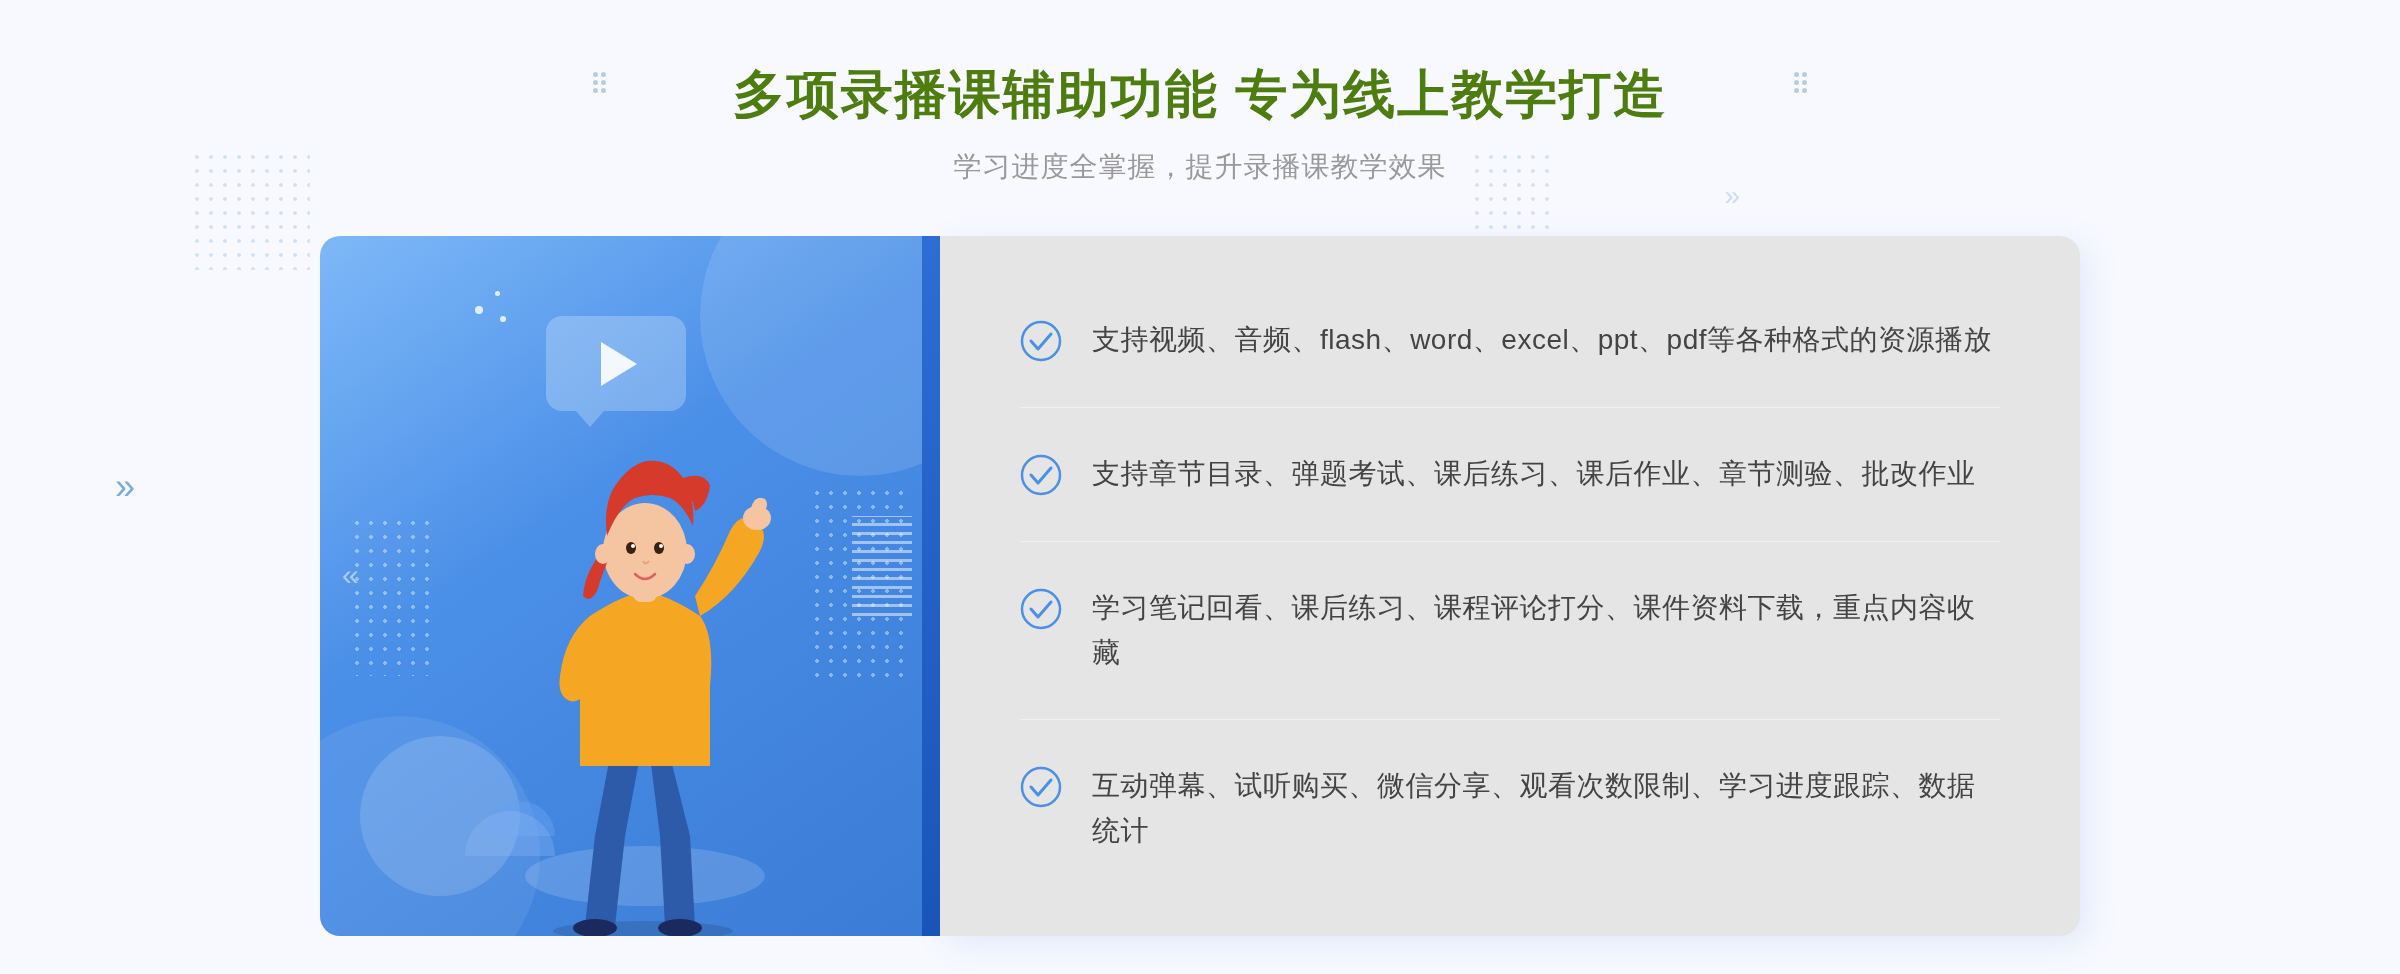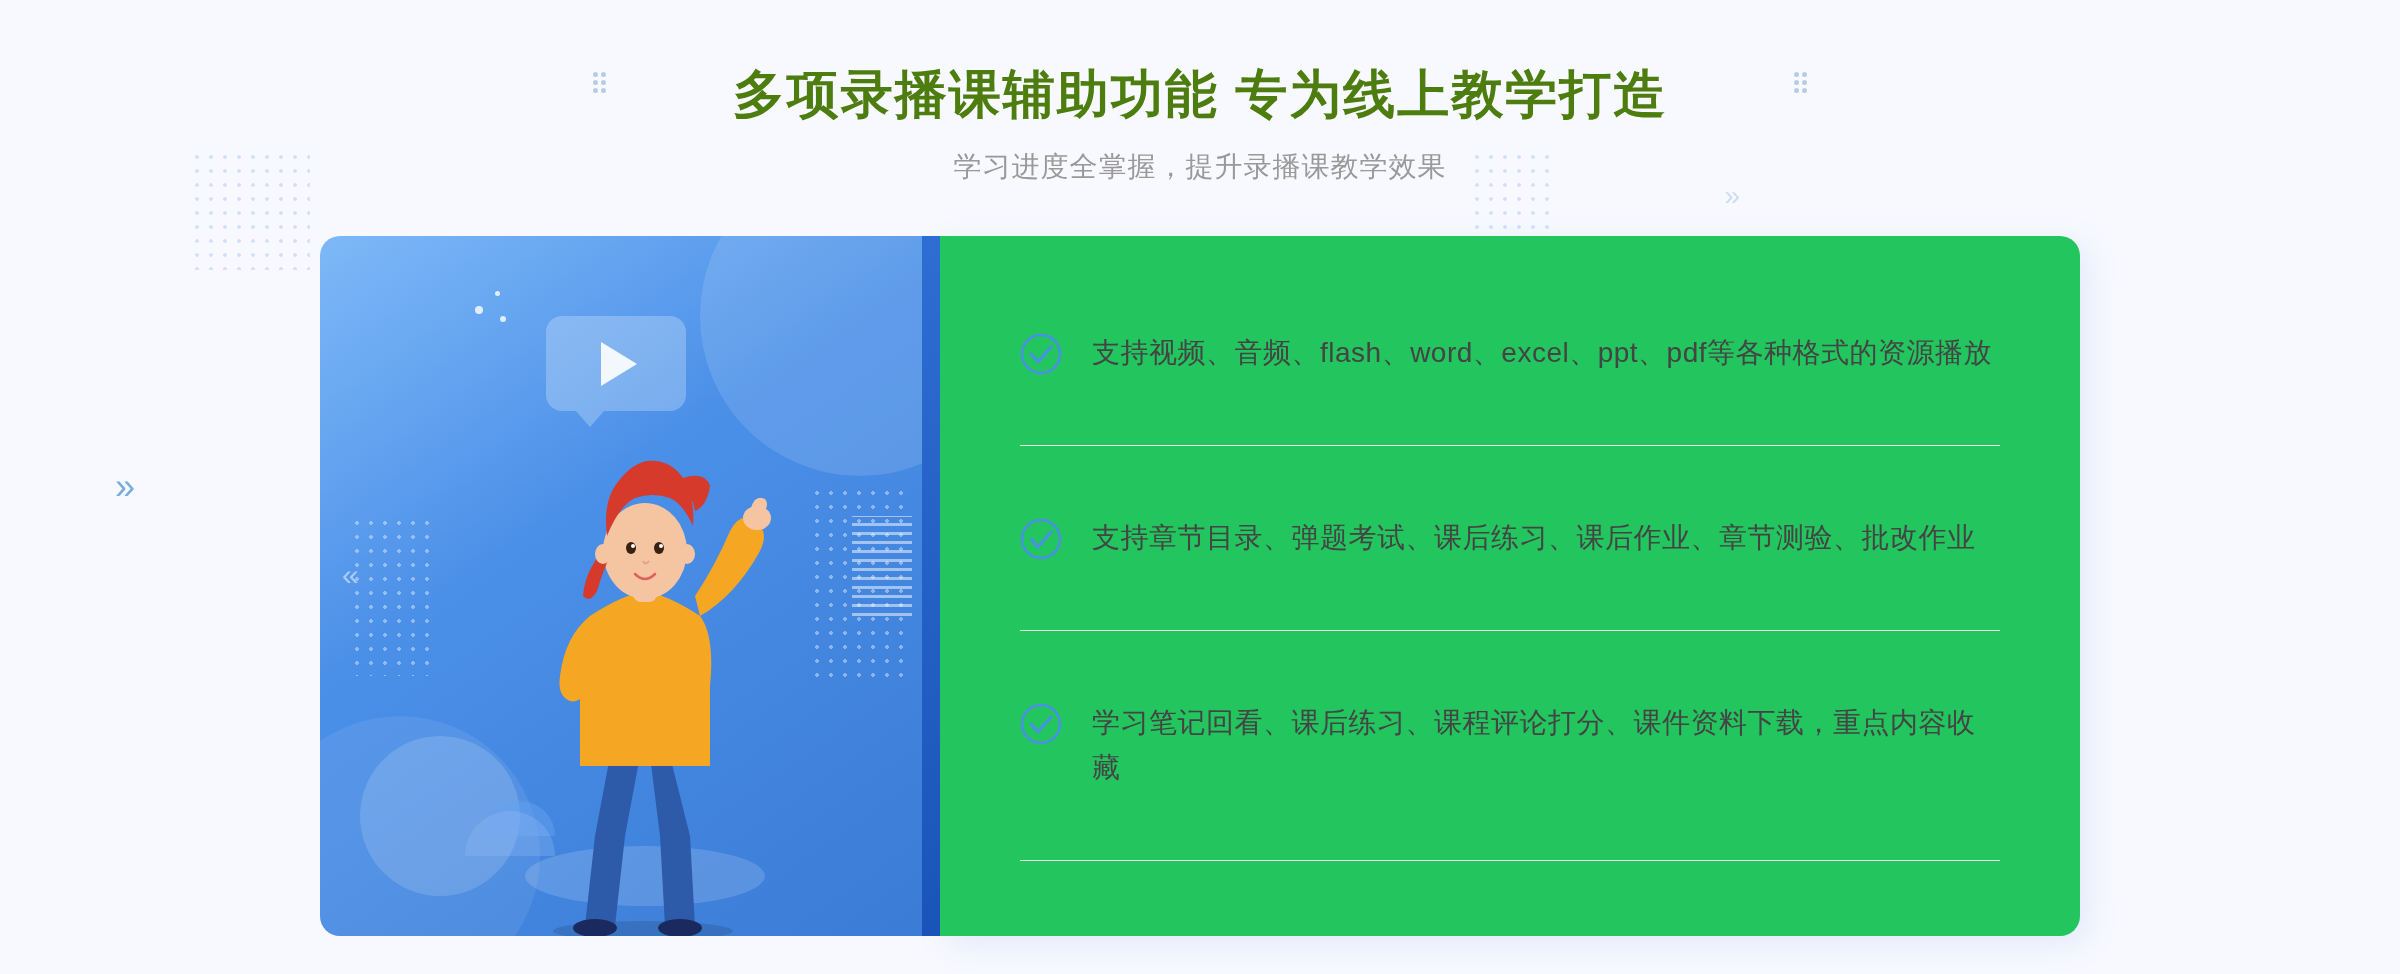--- a/index.html
+++ b/index.html
@@ -296,21 +296,21 @@
       top: 0;
       bottom: 0;
       width: 18px;
       background: linear-gradient(180deg, #2d6dd4 0%, #1a54b8 100%);
       border-radius: 0 0 0 0;
     }
 
     
     .content-panel {
       flex: 1;
-      background: #22c55e;
+      background: #e5e5e5;
       border-radius: 0 20px 20px 0;
       padding: 50px 80px;
       display: flex;
       flex-direction: column;
       justify-content: space-around;
       box-shadow: 8px 8px 30px rgba(100, 150, 220, 0.15);
     }
 
     .feature-item {
       display: flex;
@@ -545,17 +545,26 @@
           <svg width="42" height="42" viewBox="0 0 42 42" xmlns="http://www.w3.org/2000/svg">
             <circle cx="21" cy="21" r="19" stroke="#4a8fe8" stroke-width="2.5" fill="none"></circle>
             <polyline points="11,21 18,29 31,14" stroke="#4a8fe8" stroke-width="3" fill="none" stroke-linecap="round" stroke-linejoin="round"></polyline>
           </svg>
         </div>
         <span class="feature-text">学习笔记回看、课后练习、课程评论打分、课件资料下载，重点内容收藏</span>
       </div>
 
       <div class="divider"></div>
 
+      <div class="feature-item">
+        <div class="check-icon">
+          <svg width="42" height="42" viewBox="0 0 42 42" xmlns="http://www.w3.org/2000/svg">
+            <circle cx="21" cy="21" r="19" stroke="#4a8fe8" stroke-width="2.5" fill="none"></circle>
+            <polyline points="11,21 18,29 31,14" stroke="#4a8fe8" stroke-width="3" fill="none" stroke-linecap="round" stroke-linejoin="round"></polyline>
+          </svg>
+        </div>
+        <span class="feature-text">互动弹幕、试听购买、微信分享、观看次数限制、学习进度跟踪、数据统计</span>
+      </div>
 
     </div>
   </div>
 
 </div>
 
 </body></html>

